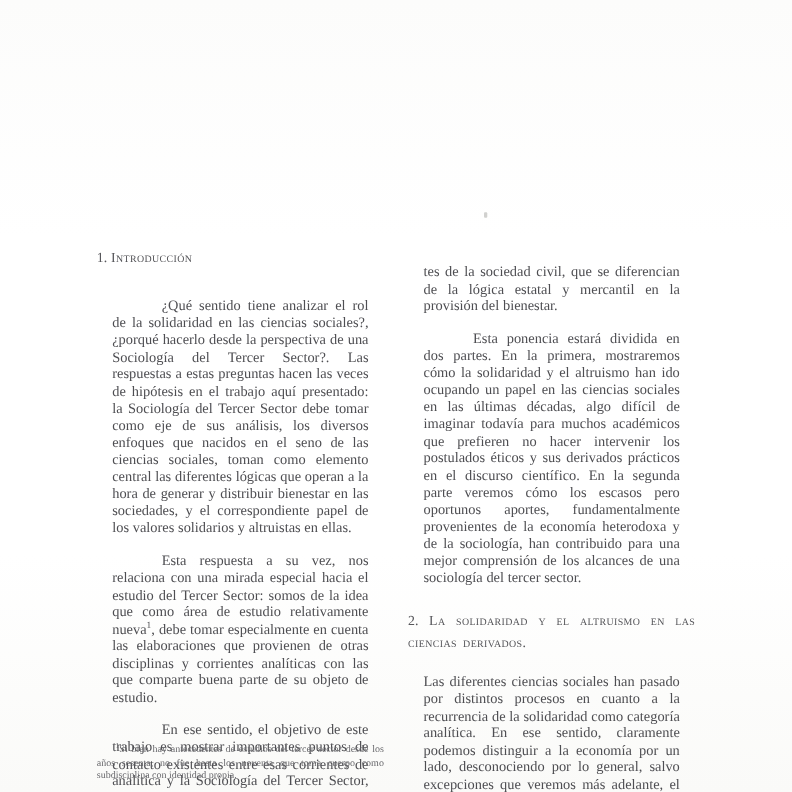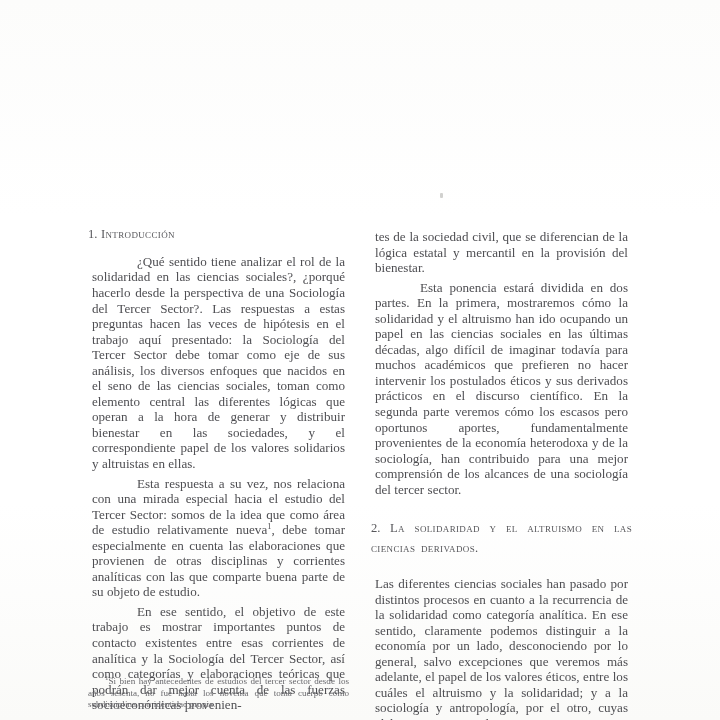--- a/index.html
+++ b/index.html
@@ -66,41 +66,41 @@
 
   .col {
     width: 261px;
     flex: 0 0 261px;
   }
 
   h2.section-head {
     font-size: 12.6px;
     font-weight: normal;
     color: #56565a;
-    margin: 0 0 9px 0;
+    margin: 0 0 25px 0;
     font-variant: small-caps;
     letter-spacing: 0.35px;
     line-height: 1.58;
     text-align: justify;
     text-align-last: left;
   }
   h2.section-head .num {
     font-variant: normal;
     letter-spacing: 0;
   }
   h2.section-head.head-2 {
     margin: 22px 0 17px 0;
     word-spacing: 2.2px;
   }
 
   p.body-par {
     font-size: 13.1px;
     line-height: 15.55px;
     color: #4e4e52;
-    margin: 4px;
+    margin: 14px;
     text-align: justify;
     text-indent: 45px;
     hyphens: manual;
     word-spacing: .1px;
   }
   p.body-par.no-indent {
     text-indent: 0;
   }
 
   sup.fn-ref {

